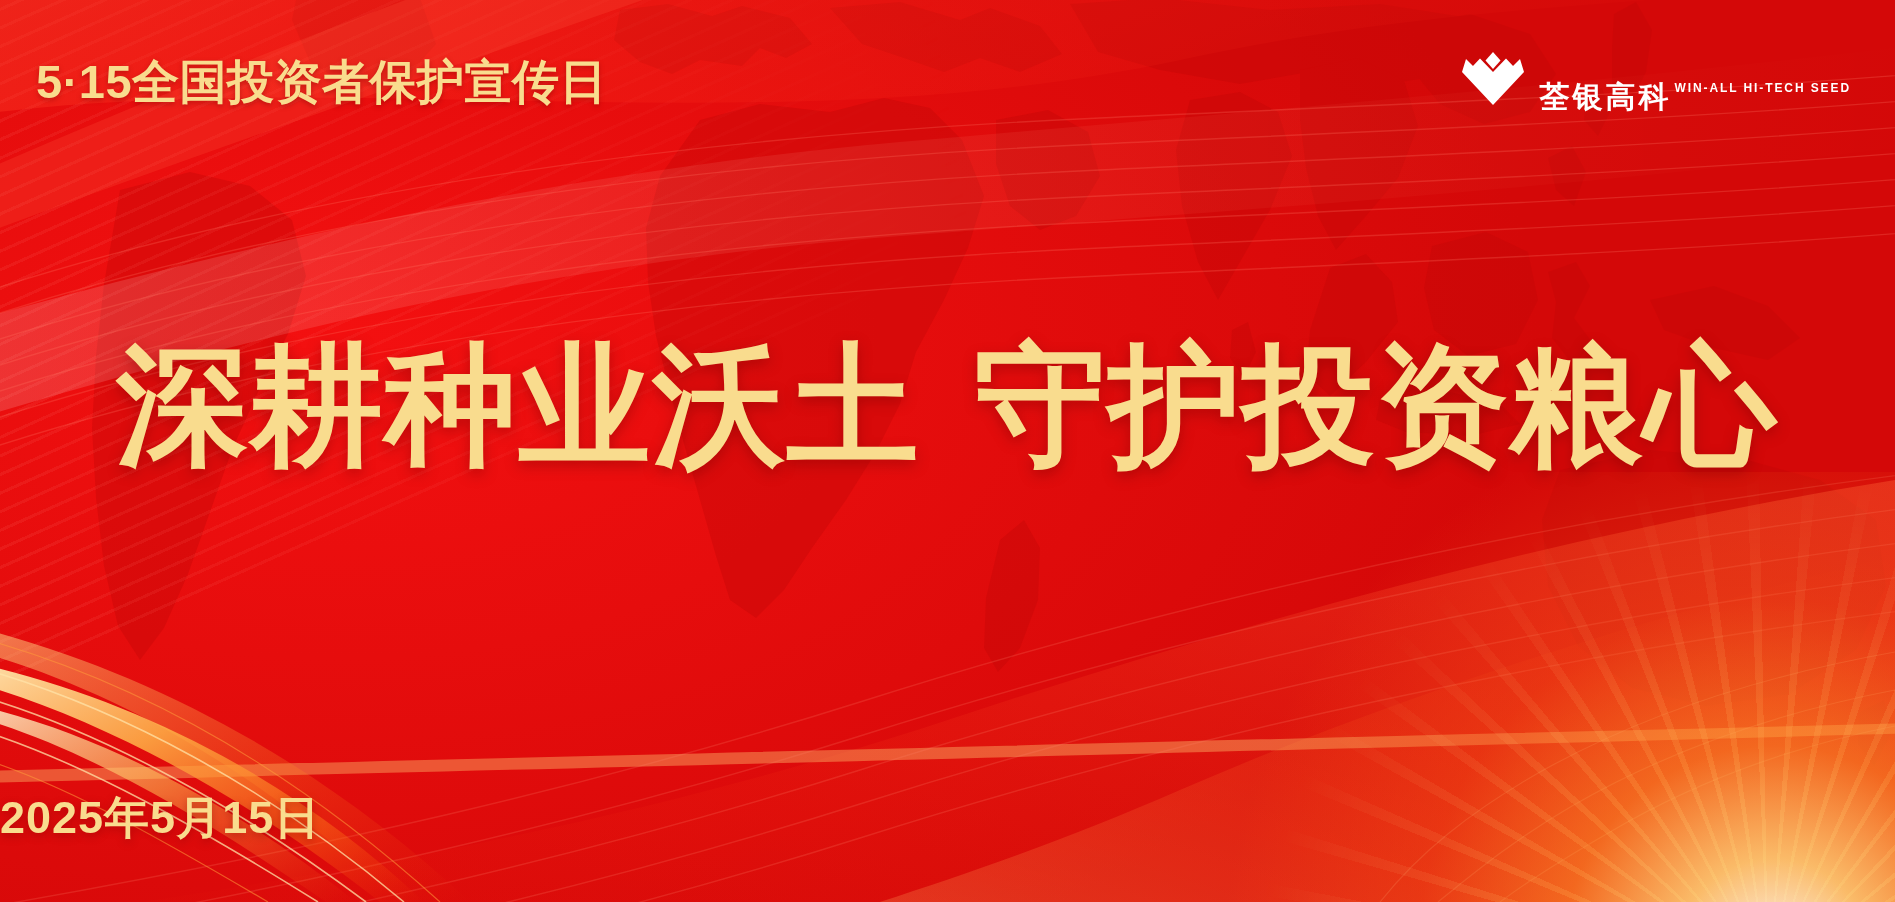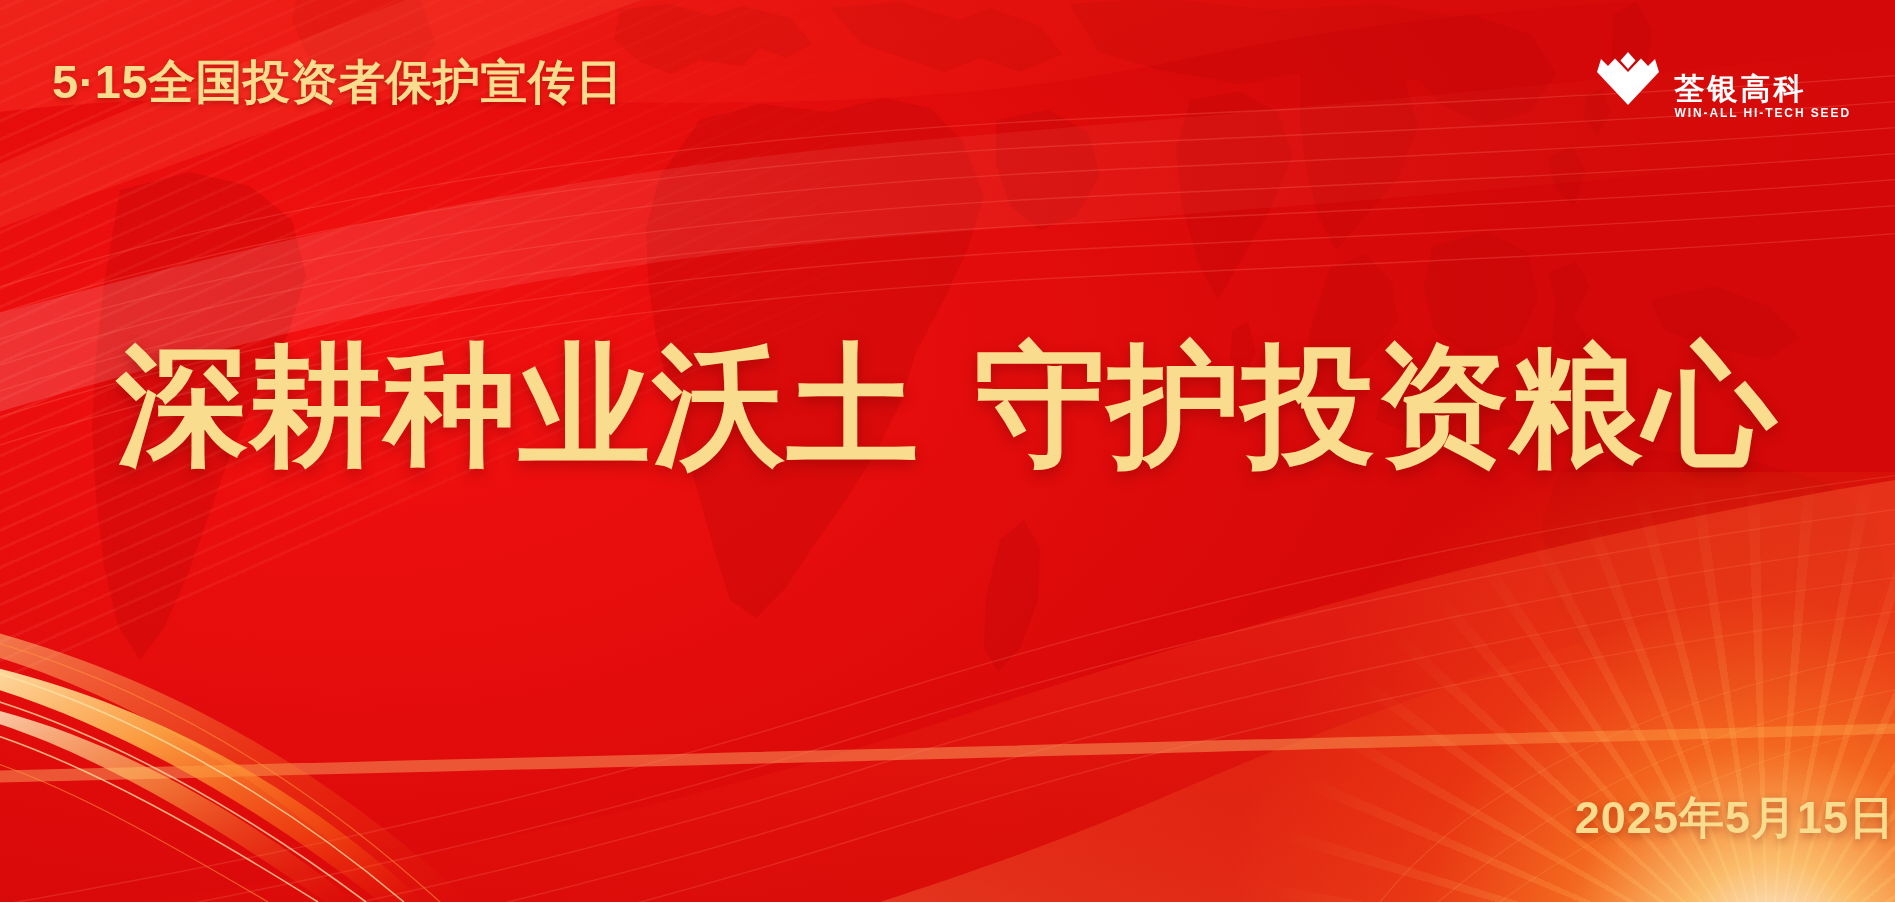--- a/index.html
+++ b/index.html
@@ -70,21 +70,21 @@
             mask-image:radial-gradient(circle at 72% 80%, rgba(0,0,0,1) 6%, rgba(0,0,0,.75) 26%, rgba(0,0,0,0) 62%);
     pointer-events:none;
   }
 
   
   .swoosh-bl{ position:absolute; left:0; bottom:0; width:760px; height:330px; pointer-events:none; }
   .swoosh-bl svg{ width:100%; height:100%; display:block; }
 
   
   .header{
-    position:absolute; top:0; left:16px; right:0; height:150px;
+    position:absolute; top:0; left:0; right:0; height:150px;
     display:flex; align-items:center; justify-content:space-between;
     padding:0 44px 0 36px;
   }
   .event-tag{
     font-size:47px;
     font-weight:900;
     letter-spacing:.5px;
     color:#f9dc8e;
     white-space:nowrap;
     text-shadow:0 2px 5px rgba(120,0,0,.40);
@@ -92,21 +92,21 @@
     padding-top:12px;
   }
 
   
   .logo{
     display:flex; align-items:center; gap:16px;
     padding-top:6px;
   }
   .logo-mark{ width:62px; height:56px; flex:0 0 auto; }
   .logo-mark svg{ width:100%; height:100%; display:block; }
-  .logo-words{ display:flex; flex-direction:column; align-items:flex-start; gap:3px;margin-top:37px; }
+  .logo-words{ display:flex; flex-direction:row; align-items:flex-start; gap:3px;margin-top:37px; }
   .logo-cn{
     font-size:30px; font-weight:700; color:#ffffff;
     letter-spacing:3px; line-height:1;
   }
   .logo-en{
     font-size:12px; font-weight:700; color:#ffffff;
     letter-spacing:1.9px; line-height:1; white-space:nowrap;
   }
 
   
@@ -121,21 +121,21 @@
     letter-spacing:2px;
     line-height:1.12;
     white-space:nowrap;
     text-shadow:0 5px 14px rgba(110,0,0,.38);
   }
   .slogan .gap{ display:inline-block; width:54px; }
 
   
   .date-wrap{
     position:absolute; left:0; right:0; top:795px;
-    display:flex; justify-content:flex-end;
+    display:flex; justify-content:flex-start;
   }
   .date{
     font-size:45px; font-weight:700; color:#f9dc8e;
     letter-spacing:1px; line-height:1;
     text-shadow:0 3px 9px rgba(110,0,0,.35);
   }
 </style>
 </head>
 <body>
 

